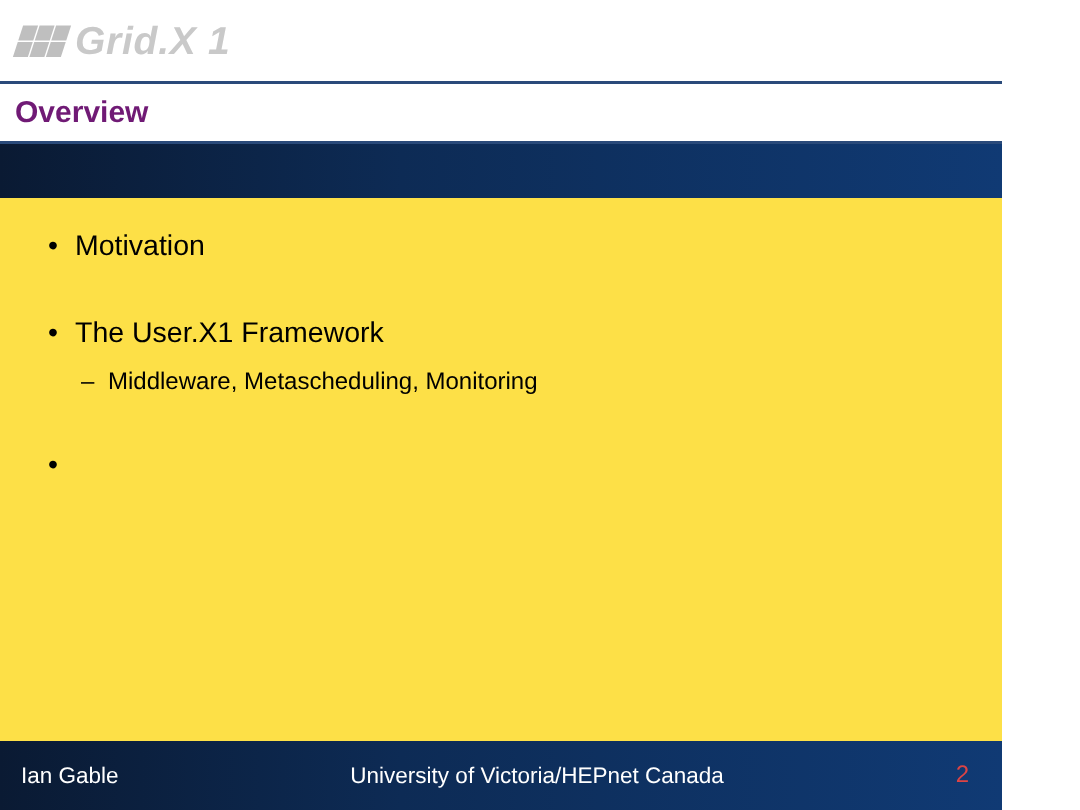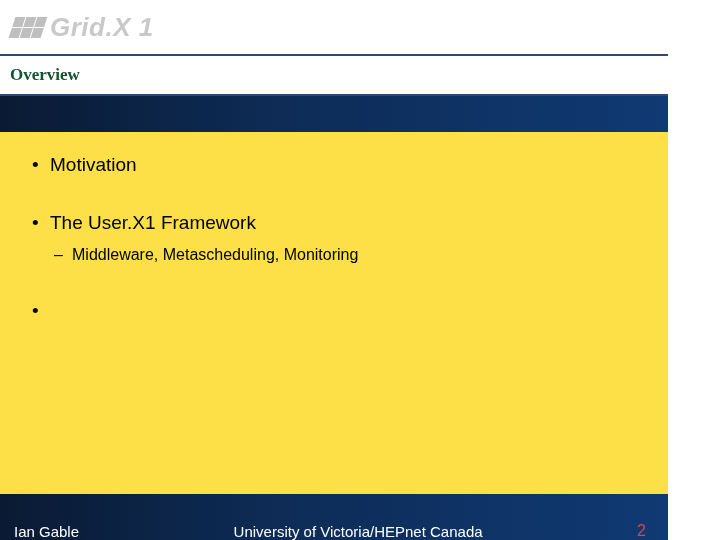--- a/index.html
+++ b/index.html
@@ -4,30 +4,30 @@
 <style>
   * { margin: 0; padding: 0; box-sizing: border-box; }
   html, body { width: 720px; height: 540px; font-family: Arial, Helvetica, sans-serif; background: #fff; overflow: hidden; }
   .slide { width: 668px; height: 540px; position: relative; display: flex; flex-direction: column; }
   .header { height: 54px; background: #fff; display: flex; align-items: center; padding-left: 12px; }
   .logo { display: flex; align-items: center; gap: 6px; }
   .logo-squares { display: grid; grid-template-columns: repeat(3, 10px); grid-template-rows: repeat(2, 10px); gap: 1px; transform: skewX(-18deg); }
   .logo-squares span { background: #bfbfbf; width: 10px; height: 10px; }
   .logo-text { font-size: 26px; font-weight: bold; font-style: italic; color: #c9c9c9; letter-spacing: 0.5px; }
   .title-bar { height: 42px; background: #fff; border-top: 2px solid #2a4a7a; border-bottom: 2px solid #2a4a7a; display: flex; align-items: center; padding-left: 10px; }
-  .title-text { font-size: 17px; font-weight: bold; color: #14532d; font-family: Liberation Serif, serif; }
+  .title-text { font-size: 20px; font-weight: bold; color: #701a75; }
   .band { height: 36px; background: linear-gradient(to right, #0a1a33 0%, #0d2b55 40%, #103a74 100%); }
   .content { flex: 1; background: #fde047; padding: 22px 30px 0 30px; color: #000; }
   ul.lvl1 { list-style: none; }
   ul.lvl1 > li { font-size: 19px; margin-bottom: 36px; position: relative; padding-left: 20px; }
   ul.lvl1 > li::before { content: "•"; position: absolute; left: 2px; top: 0; font-size: 19px; }
   ul.lvl2 { list-style: none; margin-top: 8px; }
   ul.lvl2 > li { font-size: 16px; position: relative; padding-left: 22px; margin-top: 12px; }
   ul.lvl2 > li::before { content: "–"; position: absolute; left: 4px; top: 0; }
-  .footer { height: 46px; background: linear-gradient(to right, #0a1a33 0%, #0d2b55 40%, #103a74 100%); display: flex; align-items: flex-end; color: #fff; font-size: 15px; padding: 0 22px 0 14px; }
+  .footer { height: 46px; background: linear-gradient(to right, #0a1a33 0%, #0d2b55 40%, #103a74 100%); display: flex; align-items: center; color: #fff; font-size: 15px; padding: 0 22px 0 14px; }
   .footer-left { flex: 0 0 auto; }
   .footer-center { flex: 1; text-align: center; }
   .footer-right { flex: 0 0 auto; color: #d44; font-size: 16px; }
 </style>
 </head>
 <body>
 
 <div class="slide">
 
   <div class="header">

